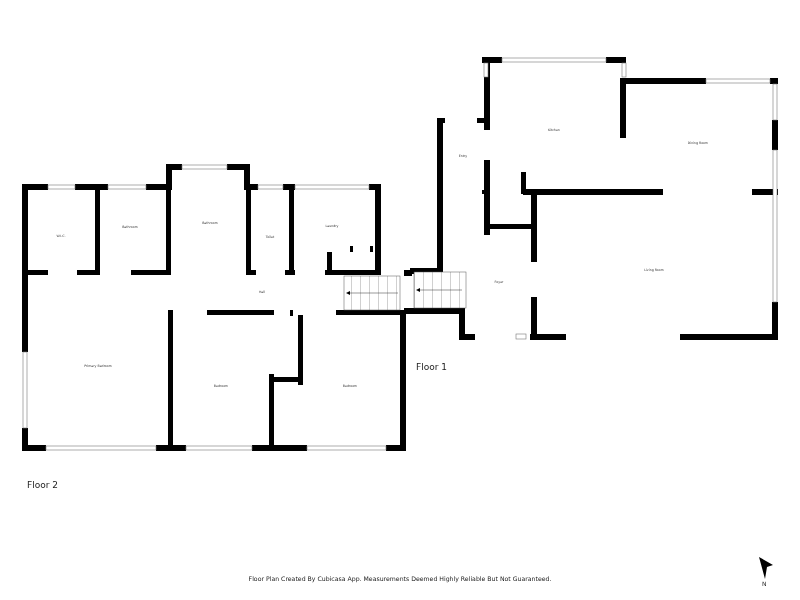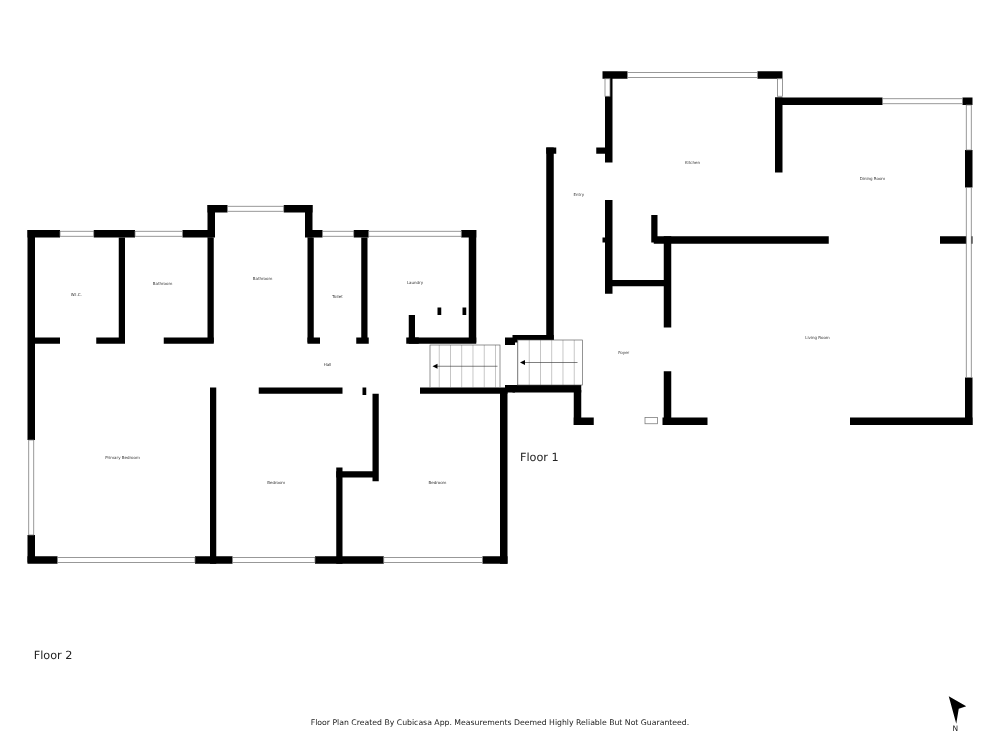--- a/index.html
+++ b/index.html
@@ -164,20 +164,20 @@
       <text class="room-label" x="554" y="131">Kitchen</text>
       <text class="room-label" x="698" y="144">Dining Room</text>
       <text class="room-label" x="463" y="157">Entry</text>
       <text class="room-label" x="499" y="283">Foyer</text>
       <text class="room-label" x="654" y="271">Living Room</text>
     </g>
   </g>
 </svg>
 
 <div class="floor-label" style="left:416px; top:345px;margin-top:17px;">Floor 1</div>
-<div class="floor-label" style="left:27px; top:480px;margin-top:40px;">Floor 2</div>
+<div class="floor-label" style="left:27px; top:480px;">Floor 2</div>
 
 <div class="footer">Floor Plan Created By Cubicasa App. Measurements Deemed Highly Reliable But Not Guaranteed.</div>
 
 <svg class="north" viewBox="0 0 24 36">
   <polygon points="4,2 18,10 12,12 10,24" fill="#000"></polygon>
 </svg>
 <div class="north-text">N</div>
 
 </body></html>

